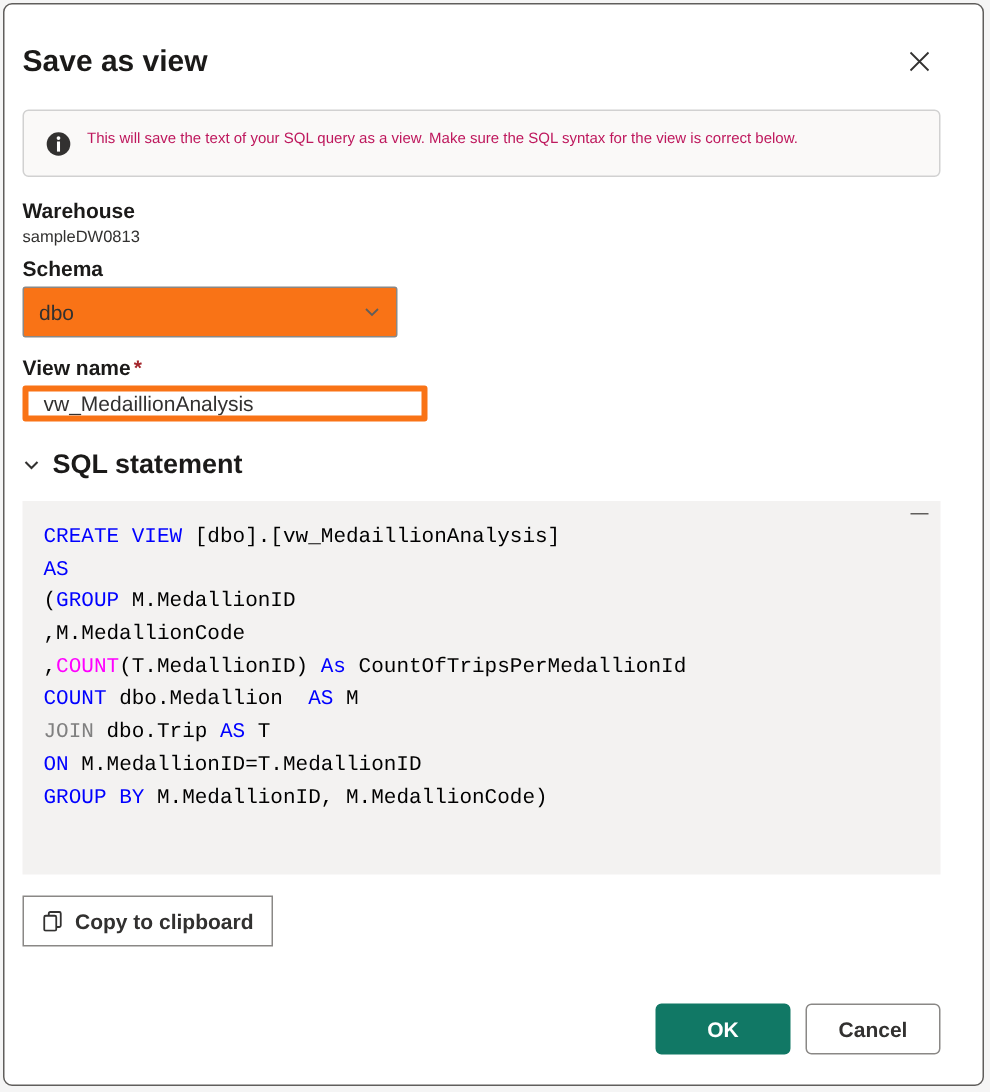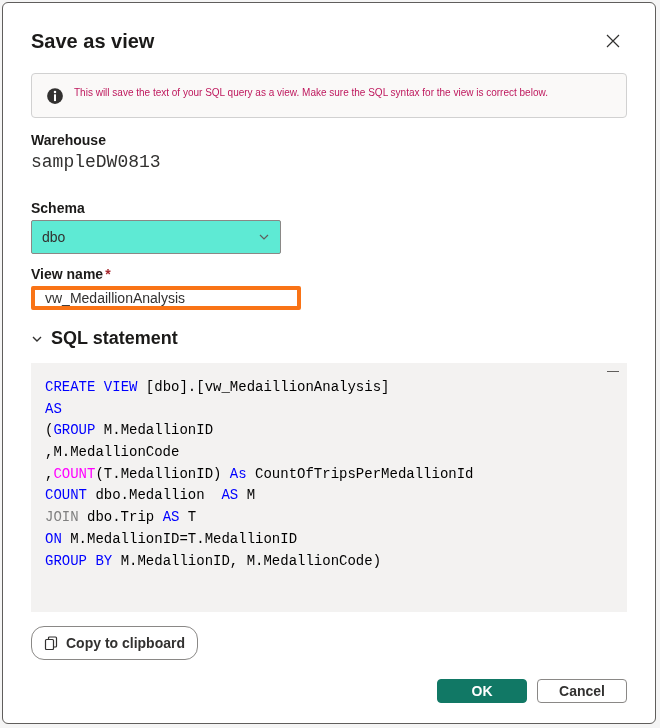--- a/index.html
+++ b/index.html
@@ -8,21 +8,21 @@
     font-family: "Segoe UI", Arial, sans-serif;
     background: #f5f5f5;
     width: 660px; height: 728px;
   }
   .dialog {
     width: 654px; height: 722px;
     margin: 2px;
     background: #fff;
     border: 1px solid #605e5c;
     border-radius: 6px;
-    padding: 24px 28px 20px 28px;
+    padding: 24px 28px 20px 12px;
     position: relative;
   }
   .header {
     display: flex; justify-content: space-between; align-items: center;
     margin-bottom: 18px;
   }
   .title {
     font-size: 20px; font-weight: 600; color: #1b1a19;
   }
   .close-btn {
@@ -42,33 +42,33 @@
     width: 18px; height: 18px; flex-shrink: 0; margin-top: 1px;
   }
   .info-text {
     font-size: 10px; color: #be185d; line-height: 1.4;
   }
   .field-label {
     font-size: 14px; font-weight: 600; color: #1b1a19;
     margin-bottom: 4px;
   }
   .field-value-static {
-    font-size: 18px; color: #323130; margin-bottom: 28px; font-family: Liberation Mono, monospace;
+    font-size: 11px; color: #323130; margin-bottom: 7px;
   }
   .req { color: #a4262c; font-weight:600; margin-left:2px;}
   .dropdown {
     width: 250px;
     border: 1px solid #8a8886;
     border-radius: 2px;
     height: 34px;
     display: flex; align-items: center; justify-content: space-between;
     padding: 0 10px;
     font-size: 14px; color: #323130;
     margin-bottom: 12px;
-    background:#5eead4; cursor:pointer;
+    background:#f97316; cursor:pointer;
   }
   .dropdown svg { width: 12px; height:12px;}
   .text-input {
     width: 270px;
     border: 4px solid #f97316;
     border-radius: 2px;
     height: 24px;
     padding: 0 10px;
     font-size: 14px; color: #323130;
     margin-bottom: 18px;
@@ -94,31 +94,31 @@
   .sql-box .caret-mark {
     position:absolute; top:8px; right:8px;
     width:12px; border-top:1px solid #605e5c;
   }
   .kw-blue { color: #0000ff; }
   .kw-pink { color: #ff00ff; }
   .kw-gray { color: #808080; }
   .plain  { color: #000; }
   .copy-btn {
     display:inline-flex; align-items:center; gap:8px;
-    border:1px solid #8a8886; border-radius:13px; background:#fff;
+    border:1px solid #8a8886; border-radius:0; background:#fff;
     padding: 8px 12px; font-size:14px; cursor:pointer;
     font-weight:600; color:#323130;
   }
   .copy-btn svg{width:14px;height:14px;}
   .footer {
     position: absolute; right: 28px; bottom: 20px;
     display:flex; gap:10px;
   }
   .btn {
-    min-width: 90px; height:24px; border-radius:4px;
+    min-width: 90px; height:34px; border-radius:4px;
     font-size:14px; font-weight:600;
     display:flex;align-items:center;justify-content:center;
     cursor:pointer;
     margin-top:46px;
   }
   .btn-primary {
     background:#117865; color:#fff; border:1px solid #117865;
   }
   .btn-secondary {
     background:#fff; color:#323130; border:1px solid #8a8886;

